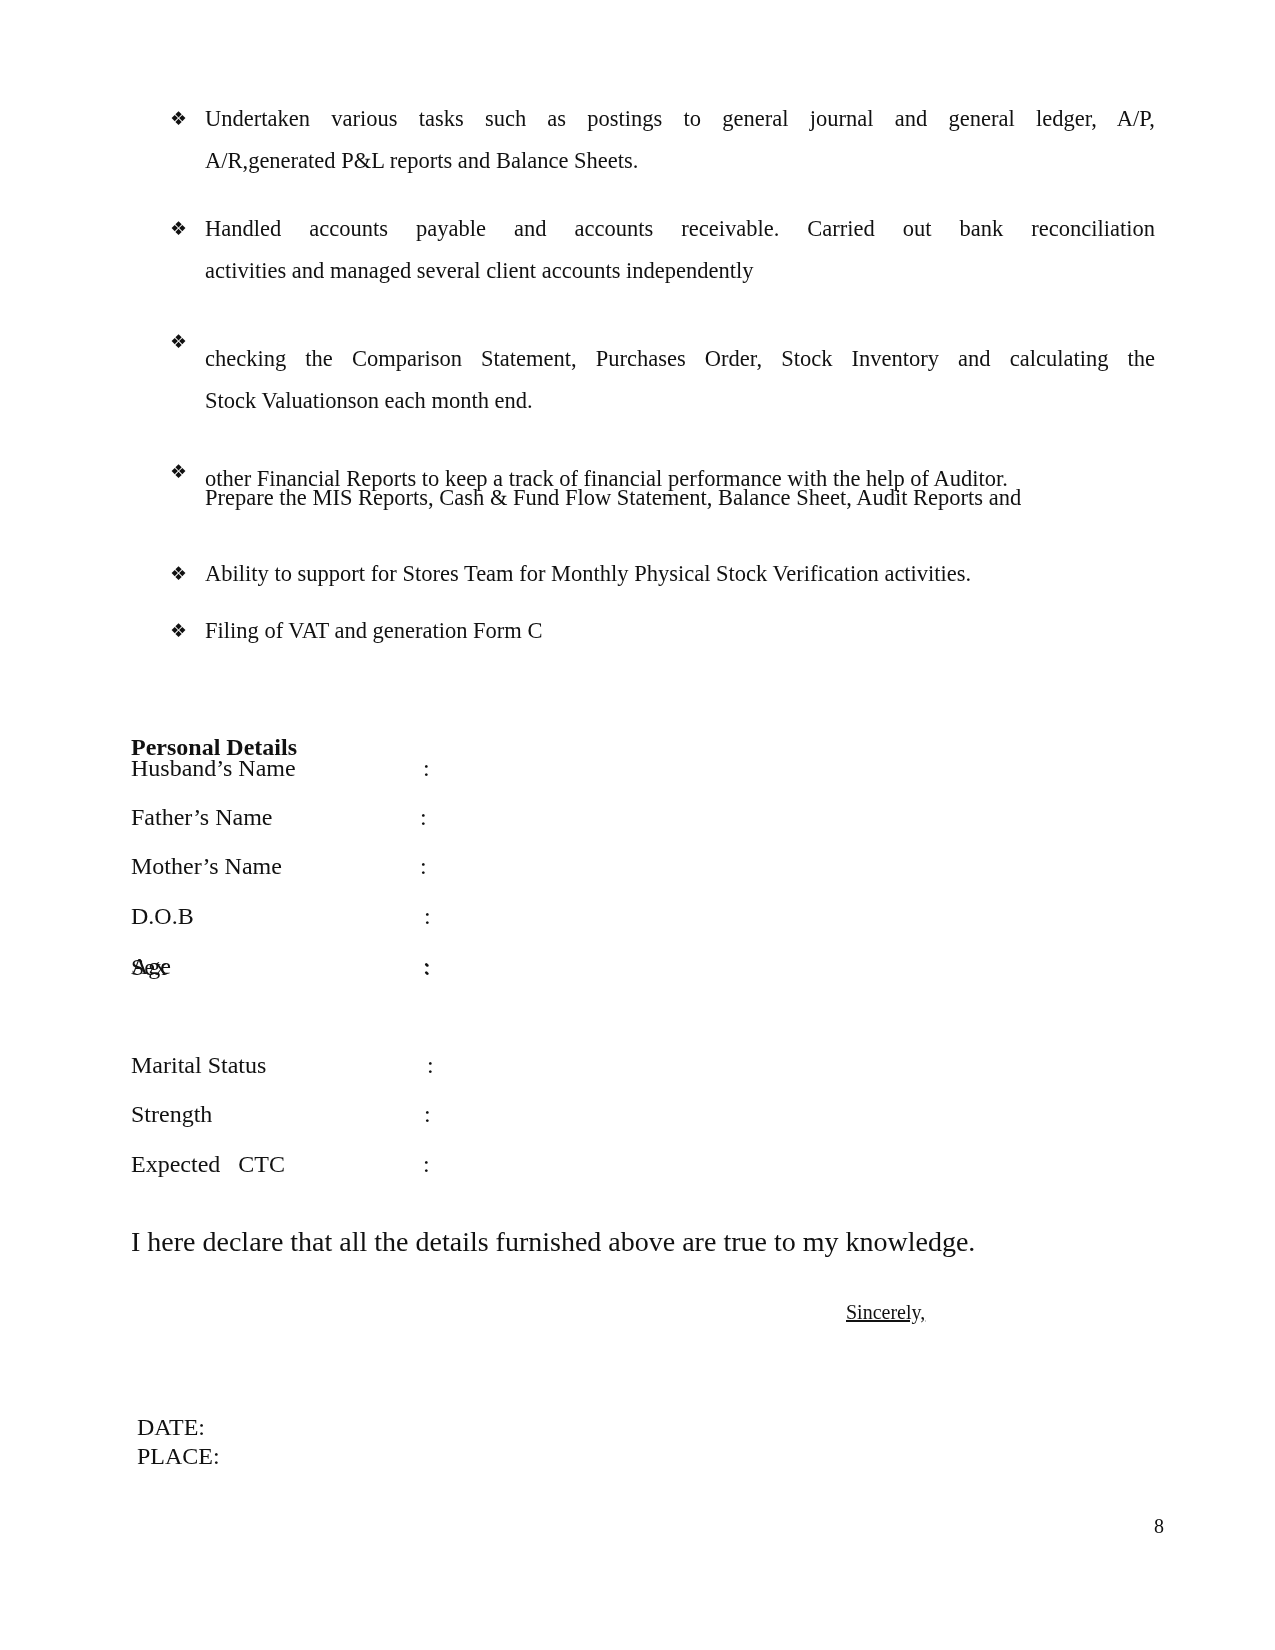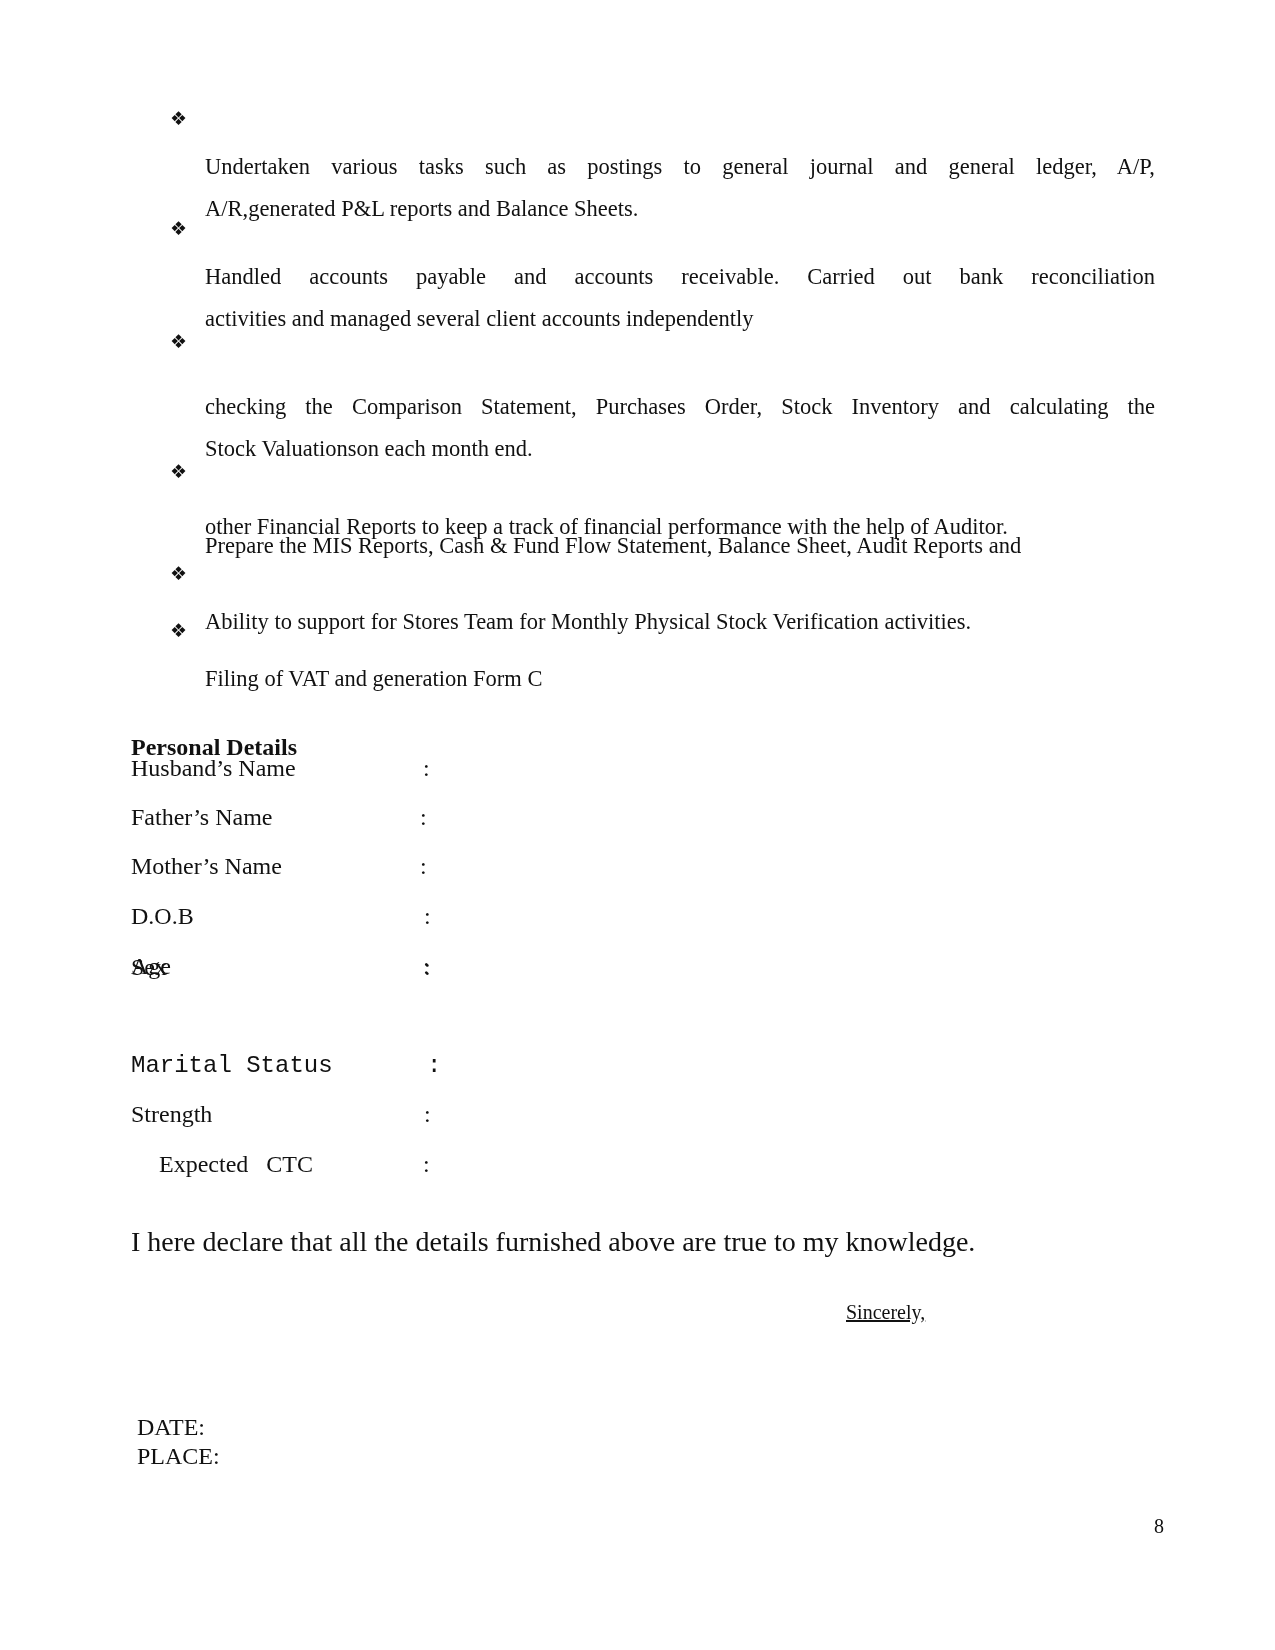--- a/index.html
+++ b/index.html
@@ -2,21 +2,21 @@
 <html><head>
 <meta charset="utf-8">
 <style>
   html, body { margin: 0; padding: 0; background: #ffffff; }
   body { width: 1275px; height: 1650px; position: relative; overflow: hidden;
          font-family: "Liberation Serif", "DejaVu Serif", serif; color: #111111; }
   .page { position: absolute; left: 0; top: 0; width: 1275px; height: 1650px; background: #fff; }
 
   .bullet { position: absolute; left: 170px; width: 985px; }
   .bullet .glyph { position: absolute; left: 0; top: 0; font-size: 19px; line-height: 1; }
-  .bullet .text { position: absolute; left: 35px; right: 0; font-size: 22.5px; text-align: justify; margin-top: 48px; }
+  .bullet .text { position: absolute; left: 35px; right: 0; font-size: 22.5px; text-align: justify; }
   .bullet .text span.line { display: block; position: relative; white-space: nowrap; }
   .bullet .text span.line.justify { text-align: justify; text-align-last: justify; white-space: normal; }
 
   .heading { position: absolute; left: 131px; top: 690px; font-size: 24px; font-weight: bold; margin-top: 44px; }
 
   .row { position: absolute; left: 131px; width: 320px; height: 30px; font-size: 24px; }
   .row .label { position: absolute; left: 0; top: 0; white-space: nowrap; }
   .row .colon { position: absolute; top: 0; }
 
   .decl { position: absolute; left: 131px; top: 1226px; font-size: 28px; white-space: nowrap; }
@@ -94,30 +94,30 @@
     <span class="colon" style="left:293px;">:</span>
   </div>
   <div class="row" style="top:953px;">
     <span class="label">Age</span>
     <span class="colon" style="left:292px;">:</span>
   </div>
   <div class="row" style="top:954px;">
     <span class="label">Sex</span>
     <span class="colon" style="left:293px;">:</span>
   </div>
-  <div class="row" style="top:1052px;font-family:Liberation Mono, monospace;">
+  <div class="row" style="top:1052px;">
     <span class="label">Marital Status</span>
     <span class="colon" style="left:296px;">:</span>
   </div>
   <div class="row" style="top:1101px;">
     <span class="label">Strength</span>
     <span class="colon" style="left:293px;">:</span>
   </div>
   <div class="row" style="top:1151px;">
-    <span class="label" style="white-space:pre;margin-left:28px;">Expected   CTC</span>
+    <span class="label" style="white-space:pre;">Expected   CTC</span>
     <span class="colon" style="left:292px;">:</span>
   </div>
 
   <div class="decl">I here declare that all the details furnished above are true to my knowledge.</div>
   <div class="sincerely">Sincerely,</div>
 
   <div class="date">
     <div>DATE:</div>
     <div>PLACE:</div>
   </div>

